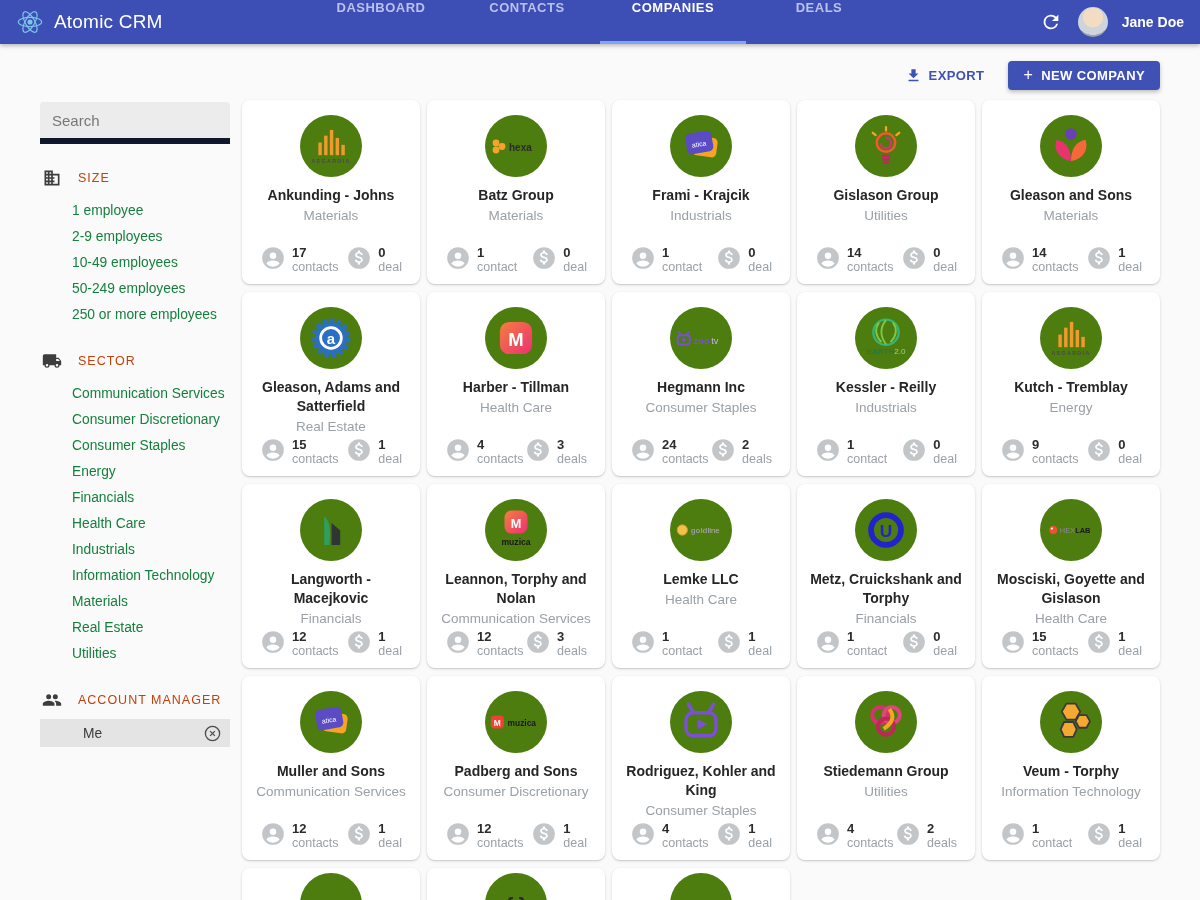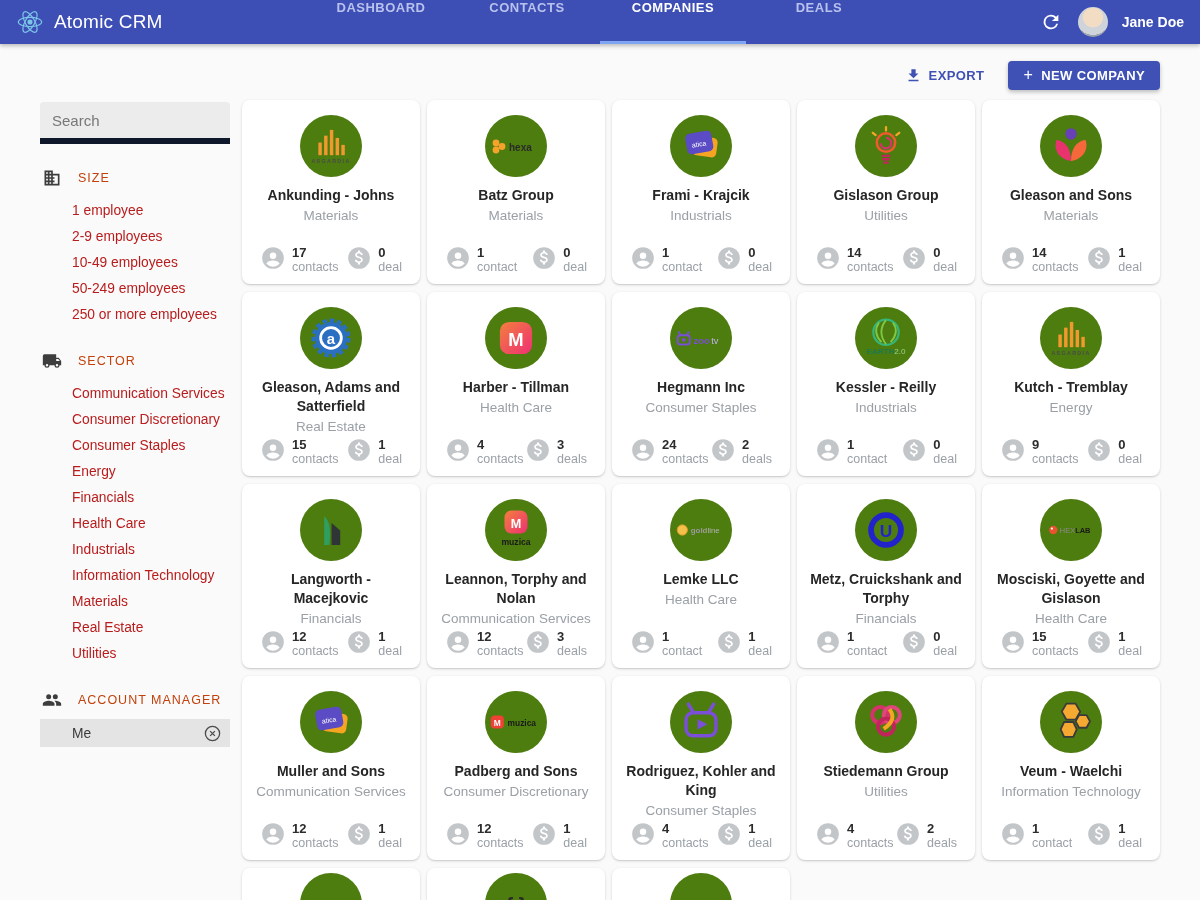--- a/index.html
+++ b/index.html
@@ -44,23 +44,23 @@
   
   .search-box { background:#ececec; border-bottom:6px solid #0f172a; border-radius:4px 4px 0 0; height:42px;
                 display:flex; align-items:center; padding:12px 12px; }
   .search-box input { border:none; outline:none; background:transparent; flex:1; font-size:15px; color:#333;
                       font-family:"Liberation Sans", sans-serif; }
   .search-box input::placeholder { color:#777; }
   .search-box svg { width:19px; height:19px; flex-shrink:0; }
   .section-header { display:flex; align-items:center; gap:16px; margin:24px 0 9px 2px;
                     font-size:12.5px; font-weight:400; color:#c2410c; letter-spacing:1px; }
   .section-header svg { width:20px; height:20px; }
-  .side-item { font-size:13.8px; color:#b91c1c; padding:5.5px 0 5.5px 32px; cursor:pointer; }
+  .side-item { font-size:13.8px; color:#15803d; padding:5.5px 0 5.5px 32px; cursor:pointer; }
   .chip-row { margin-top:4px; background:#e4e4e4; display:flex; align-items:center; justify-content:space-between;
-              height:28px; padding:0 8px 0 32px; cursor:pointer; }
+              height:28px; padding:0 8px 0 43px; cursor:pointer; }
   .chip-row .chip-label { font-size:13.8px; color:#3b3b3b; }
   .chip-row svg { width:19px; height:19px; }
 
   
   .card { background:#fff; border-radius:8px; box-shadow:0 1px 3px rgba(0,0,0,.14), 0 1px 1px rgba(0,0,0,.08);
           height:184px; display:flex; flex-direction:column; align-items:center; padding:15px 10px 10px; cursor:pointer; }
   .logo-circle { width:62px; height:62px; border-radius:50%; background:#4d7c0f; display:flex;
                  align-items:center; justify-content:center; margin-bottom:9px; flex-shrink:0; overflow:hidden; }
   .logo-circle svg { width:46px; height:46px; }
   .logo-circle svg.wide { width:56px; height:24px; }
@@ -883,21 +883,21 @@
   <div class="card">
     <div class="logo-circle">
             <svg viewBox="0 0 40 40">
               <g fill="#f5a930" stroke="#3a3a3a" stroke-width="1.6" stroke-linejoin="round">
                 <polygon points="16,4 24,4 28,11 24,18 16,18 12,11"></polygon>
                 <polygon points="27,14 33.5,14 36.5,19.5 33.5,25 27,25 24,19.5"></polygon>
                 <polygon points="14,20 22,20 25,26.5 22,33 14,33 11,26.5"></polygon>
               </g>
             </svg>
           </div>
-    <div class="company-name">Veum - Waelchi</div>
+    <div class="company-name">Veum - Torphy</div>
     <div class="company-sector">Information Technology</div>
     <div class="card-stats">
       <div class="stat">
         <svg viewBox="0 0 24 24" fill="#c3c6c9">
           <path d="M12 2a10 10 0 1 0 0 20 10 10 0 0 0 0-20zm0 5a3 3 0 1 1 0 6 3 3 0 0 1 0-6zm0 13a8 8 0 0 1-6-2.7c.03-2 4-3.1 6-3.1s5.97 1.1 6 3.1A8 8 0 0 1 12 20z"></path>
         </svg>
         <span class="col">
           <span class="num">1</span>
           <span class="lbl">contact</span>
         </span>

